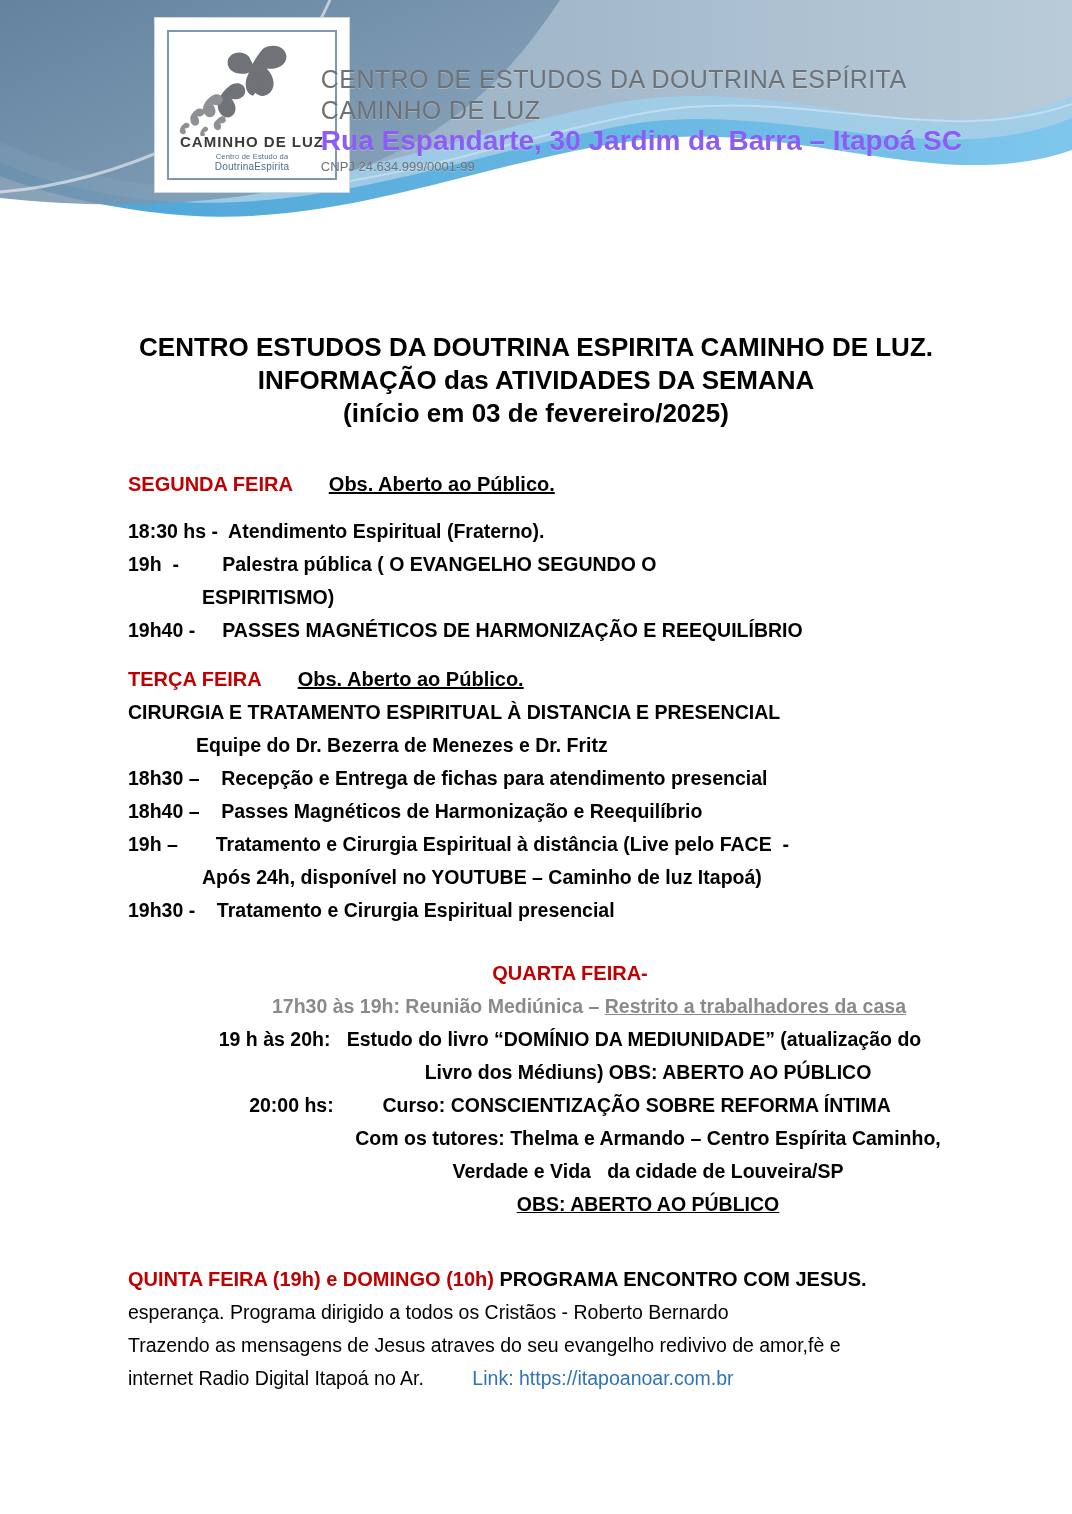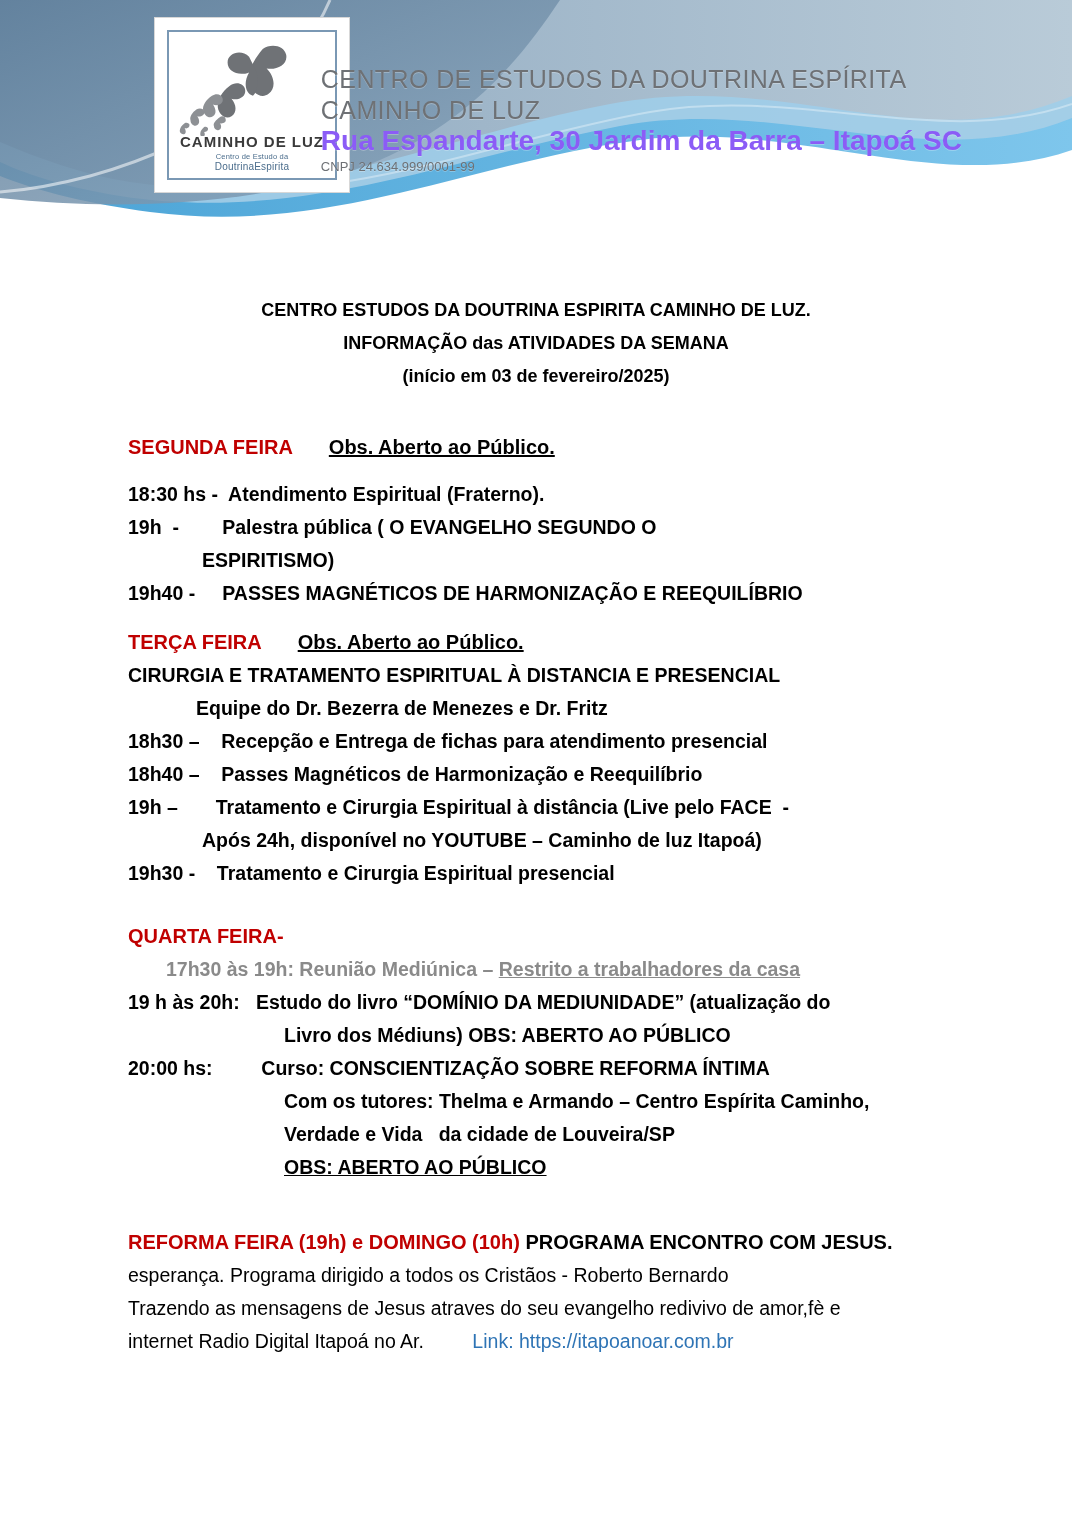--- a/index.html
+++ b/index.html
@@ -115,23 +115,23 @@
   .content {
     position: absolute;
     left: 0;
     top: 232px;
     width: 1072px;
     padding: 0;
   }
 
   .title-block {
     text-align: center;
-    margin-top: 62px;
-    font-weight: bold;
-    font-size: 18px;
+    margin-top: 99px;
+    font-weight: bold;
+    font-size: 26px;
     line-height: 33px;
     color: #000;
   }
   .title-block div { white-space: nowrap; }
 
   .doc {
     margin: 0 auto;
     padding-left: 128px;
     padding-right: 60px;
     font-size: 19.5px;
@@ -271,39 +271,39 @@
       </div>
       <div class="row">CIRURGIA E TRATAMENTO ESPIRITUAL À DISTANCIA E PRESENCIAL</div>
       <div class="row" style="padding-left:68px;">Equipe do Dr. Bezerra de Menezes e Dr. Fritz</div>
       <div class="row">18h30 –    Recepção e Entrega de fichas para atendimento presencial</div>
       <div class="row">18h40 –    Passes Magnéticos de Harmonização e Reequilíbrio</div>
       <div class="row">19h –       Tratamento e Cirurgia Espiritual à distância (Live pelo FACE  -</div>
       <div class="row indent-1">Após 24h, disponível no YOUTUBE – Caminho de luz Itapoá)</div>
       <div class="row">19h30 -    Tratamento e Cirurgia Espiritual presencial</div>
     </div>
 
-    <div class="blk" style="margin-top:30px;">
+    <div class="blk" style="margin-top:30px;text-align:center;">
       <div class="day-head">
         <span>QUARTA FEIRA-</span>
       </div>
       <div class="gray">
         <span>17h30 às 19h:</span>
         <span>Reunião Mediúnica – </span><span class="ul">Restrito a trabalhadores da casa</span>
       </div>
       <div class="row">19 h às 20h:   Estudo do livro “DOMÍNIO DA MEDIUNIDADE” (atualização do</div>
       <div class="row" style="padding-left:156px;">Livro dos Médiuns) OBS: ABERTO AO PÚBLICO</div>
       <div class="row">20:00 hs:         Curso: CONSCIENTIZAÇÃO SOBRE REFORMA ÍNTIMA</div>
       <div class="row" style="padding-left:156px;">Com os tutores: Thelma e Armando – Centro Espírita Caminho,</div>
       <div class="row" style="padding-left:156px;">Verdade e Vida   da cidade de Louveira/SP</div>
       <div class="row ul" style="padding-left:156px;display:inline-block;">OBS: ABERTO AO PÚBLICO</div>
     </div>
 
     <div class="blk" style="margin-top:42px;">
       <div class="quinta-head">
-        <span>REFORMA FEIRA (19h) e DOMINGO (10h)</span>
+        <span>QUINTA FEIRA (19h) e DOMINGO (10h)</span>
         <span class="rest">PROGRAMA ENCONTRO COM JESUS.</span>
       </div>
       <div class="para">esperança. Programa dirigido a todos os Cristãos - Roberto Bernardo</div>
       <div class="para">Trazendo as mensagens de Jesus atraves do seu evangelho redivivo de amor,fè e</div>
       <div class="para">
         <span>internet Radio Digital Itapoá no Ar.</span>
         <span class="link" style="margin-left:43px;">Link: https://itapoanoar.com.br</span>
       </div>
     </div>
 

